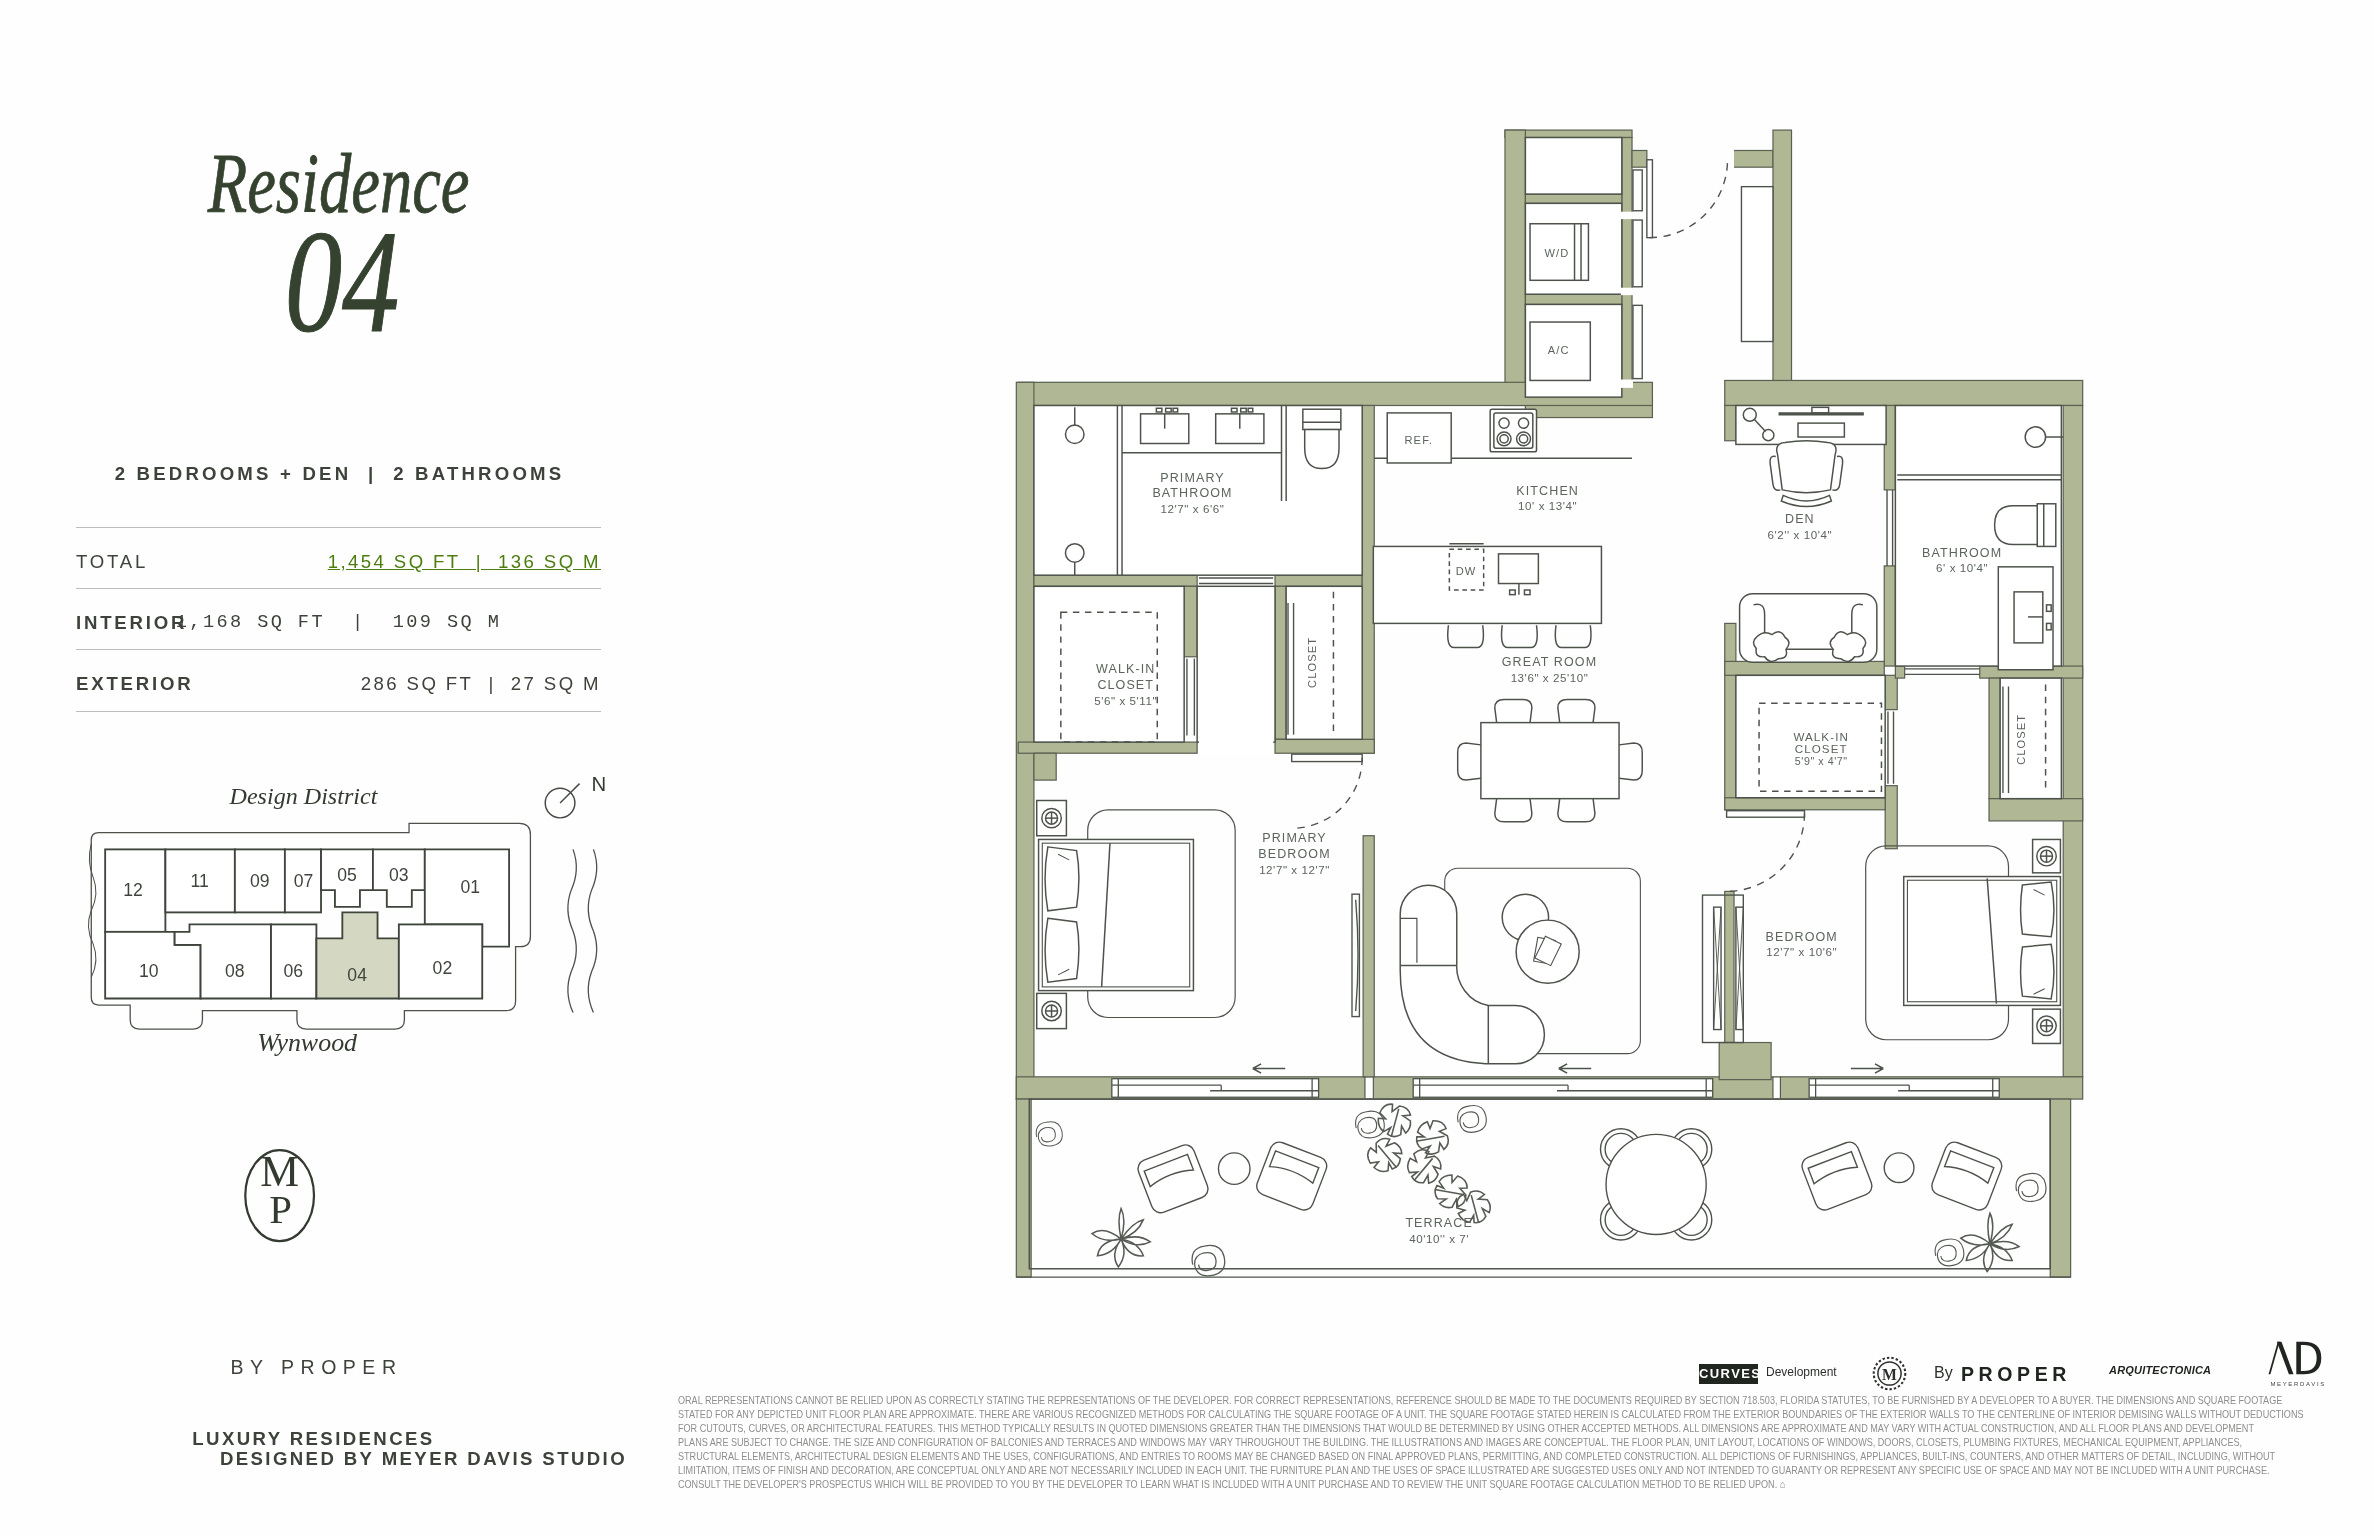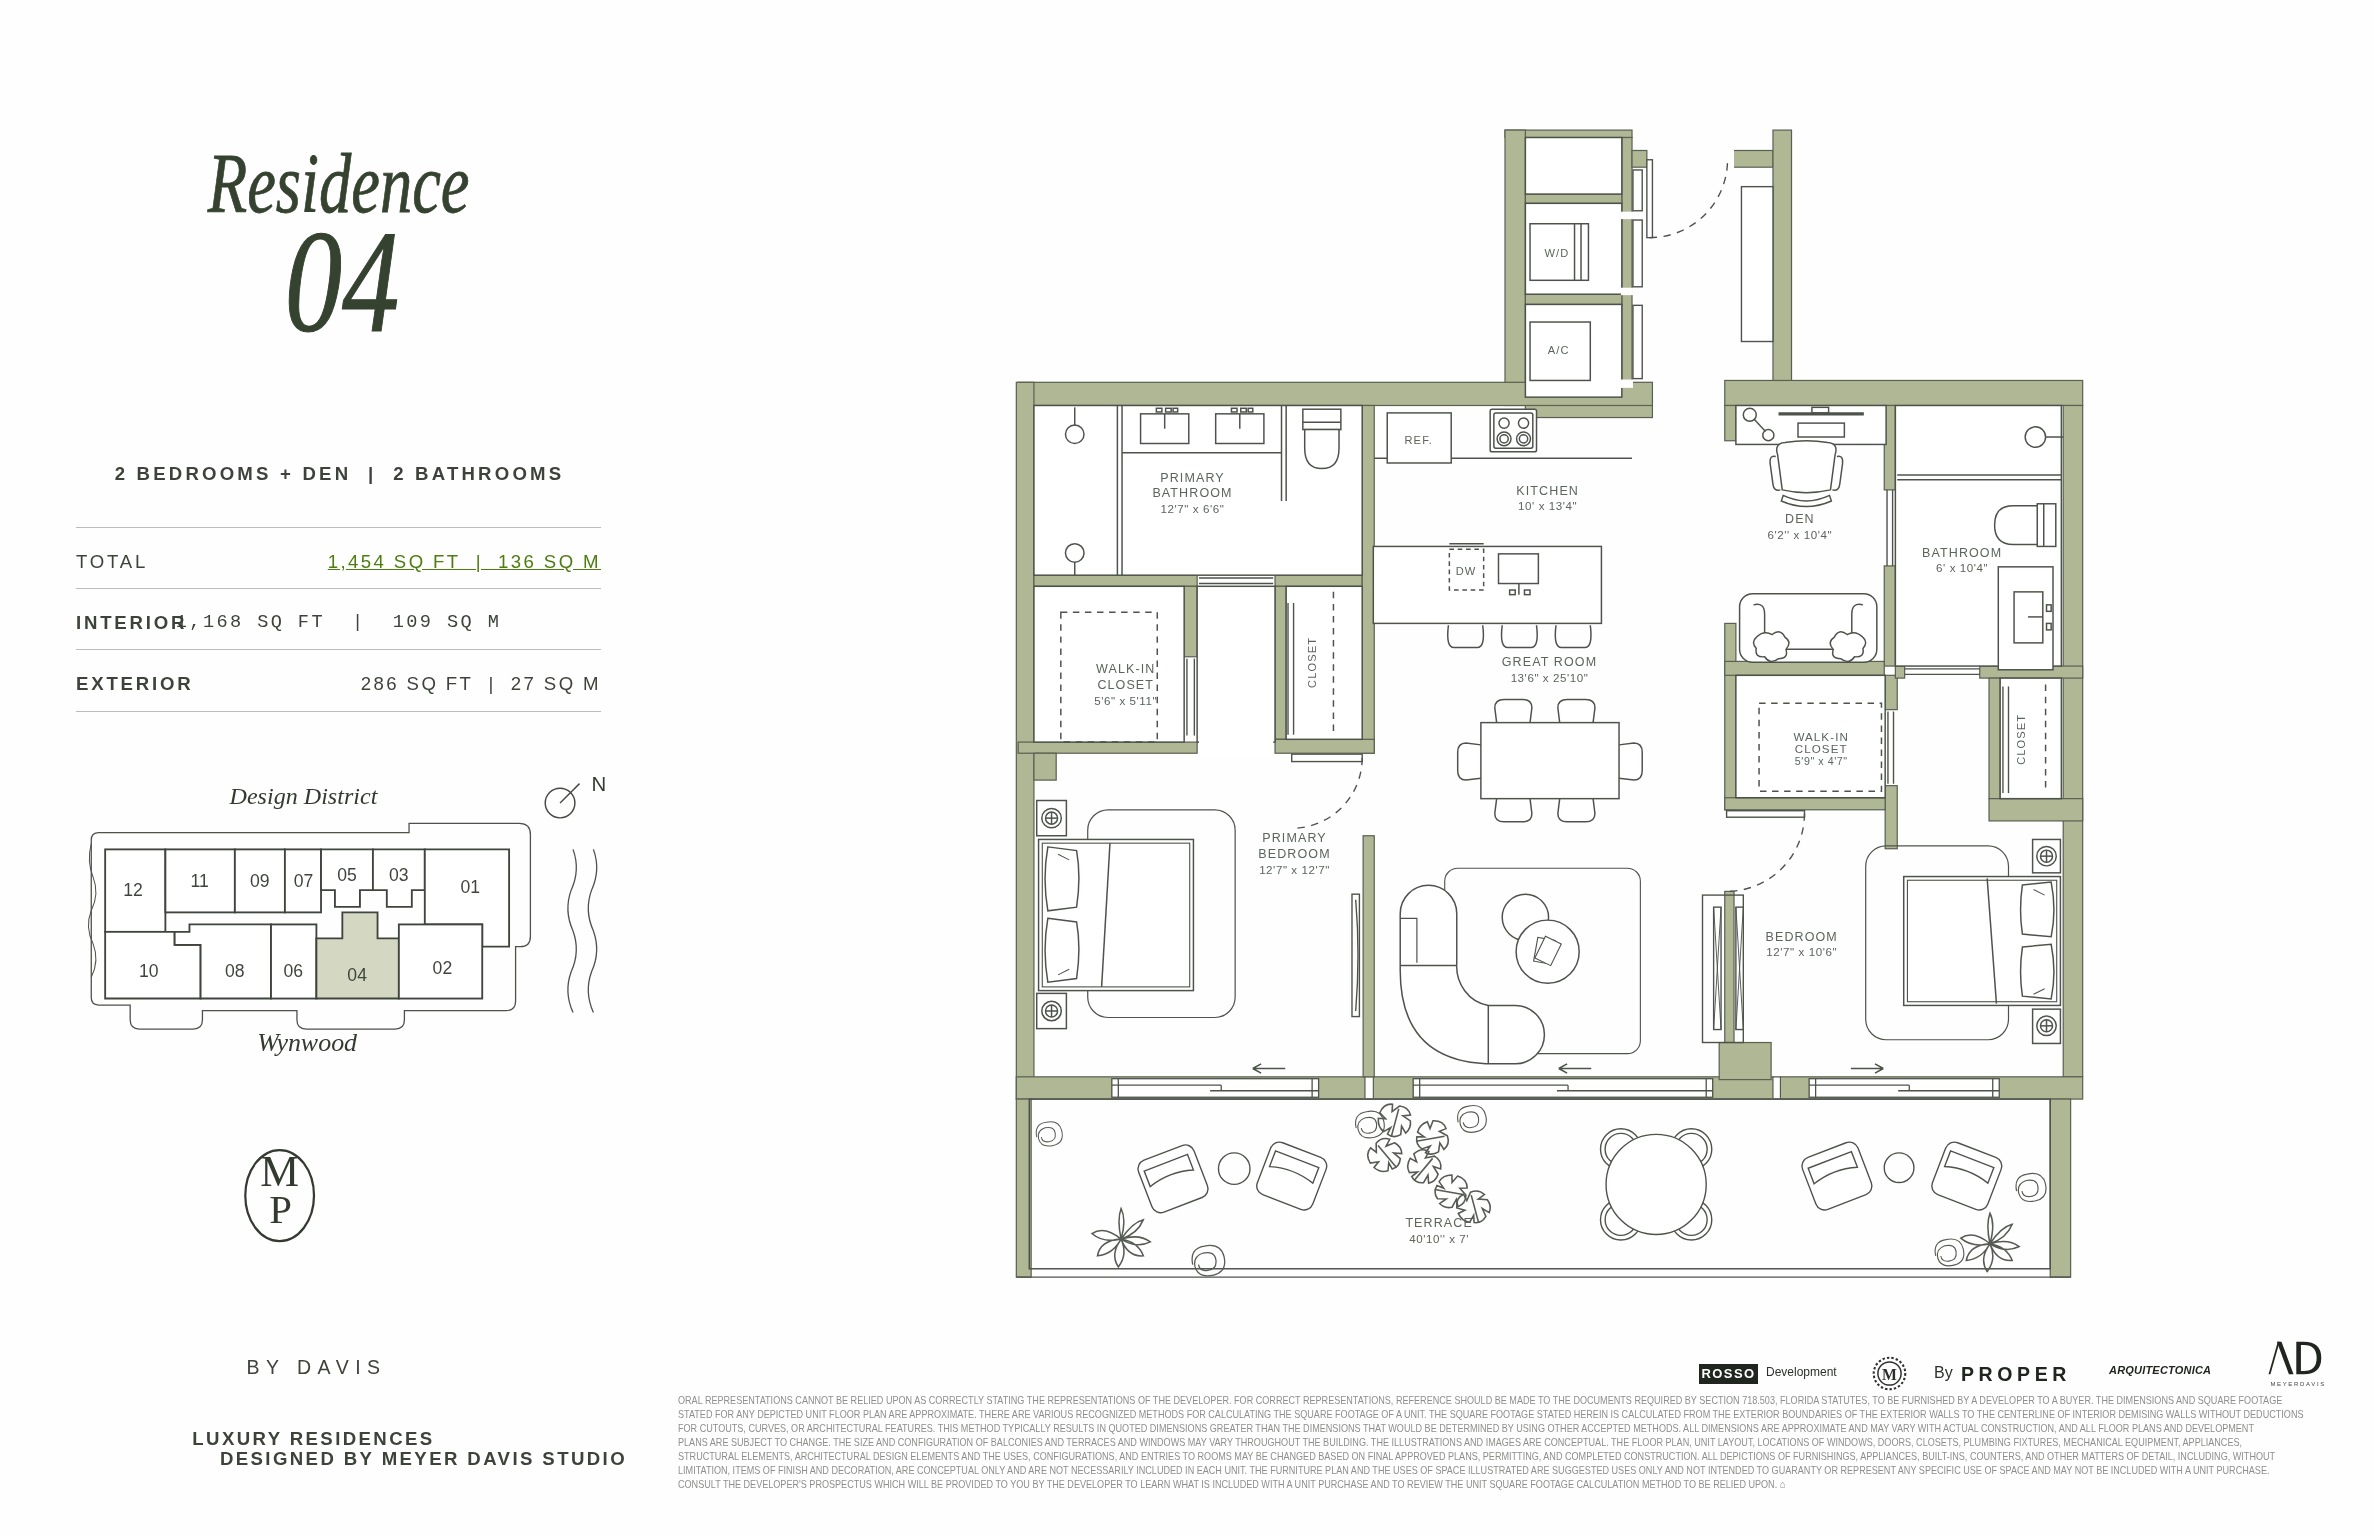--- a/index.html
+++ b/index.html
@@ -87,21 +87,21 @@
 </g>
 </svg>
 
 <svg class="abs" style="left:223px;top:1136px;" width="130" height="121" viewBox="0 0 140 130">
   <ellipse cx="61" cy="64" rx="37" ry="49" fill="none" stroke="#333b31" stroke-width="2.4"></ellipse>
   <text x="61" y="54" text-anchor="middle" font-family="Liberation Serif" font-size="47" fill="#333b31">M</text>
   <text x="62" y="94" text-anchor="middle" font-family="Liberation Serif" font-size="44" fill="#333b31">P</text>
 </svg>
 
 
-<div class="abs ctr" style="left:0;top:1356px;width:633px;font-size:19.5px;letter-spacing:6.5px;color:#3d433b;">BY DAVIS</div>
+<div class="abs ctr" style="left:0;top:1356px;width:633px;font-size:19.5px;letter-spacing:6.5px;color:#3d433b;">BY PROPER</div>
 
 <div class="abs ctr" style="left:0;top:1428px;width:627px;font-size:18.6px;letter-spacing:2.4px;color:#3d433b;font-weight:bold;">LUXURY RESIDENCES</div>
 <div class="abs ctr" style="left:0;top:1448px;width:627px;font-size:18.6px;letter-spacing:2.4px;color:#3d433b;font-weight:bold;text-align:right;">DESIGNED BY MEYER DAVIS STUDIO</div>
 
 <svg class="abs" style="left:965px;top:93px;" width="1169" height="1224" viewBox="1040 100 1260 1320">
 <g id="plan">
 <g id="walls" fill="#b0b794" stroke="#5a6052" stroke-width="1.3">
 
   <rect x="1622" y="140" width="137" height="8"></rect>
 
@@ -594,21 +594,21 @@
   <text x="1942" y="1031" font-size="12.5" letter-spacing="0.6">12'7" x 10'6"</text>
 
   <text x="1551" y="1323" font-size="13.5">TERRACE</text>
   <text x="1551" y="1340" font-size="12.5" letter-spacing="0.6">40'10'' x 7'</text>
 </g>
 </g>
 </svg>
 
 <div id="logos">
 
-  <div class="abs" style="left:1699px;top:1364px;width:59px;height:19.5px;background:#20251f;color:#fff;font-size:13px;font-weight:bold;letter-spacing:1.4px;text-align:center;line-height:19.5px;">ROSSO</div>
+  <div class="abs" style="left:1699px;top:1364px;width:59px;height:19.5px;background:#20251f;color:#fff;font-size:13px;font-weight:bold;letter-spacing:1.4px;text-align:center;line-height:19.5px;">CURVES</div>
   <div class="abs" style="left:1766px;top:1365px;font-size:12px;color:#2c302b;">Development</div>
 
   <svg class="abs" style="left:1870px;top:1354px;" width="39" height="39" viewBox="0 0 42 42">
     <circle cx="21" cy="21" r="17" fill="none" stroke="#2c302b" stroke-width="2.2" stroke-dasharray="2.6 2.2"></circle>
     <circle cx="21" cy="21" r="12.5" fill="none" stroke="#2c302b" stroke-width="1.6"></circle>
     <text x="21" y="27.5" text-anchor="middle" font-family="Liberation Serif" font-weight="bold" font-size="17" fill="#2c302b">M</text>
   </svg>
 
   <div class="abs" style="left:1934px;top:1364px;font-size:16px;color:#2c302b;">By</div>
   <div class="abs" style="left:1961px;top:1363px;font-size:19.5px;font-weight:bold;letter-spacing:4.6px;color:#20251f;">PROPER</div>

